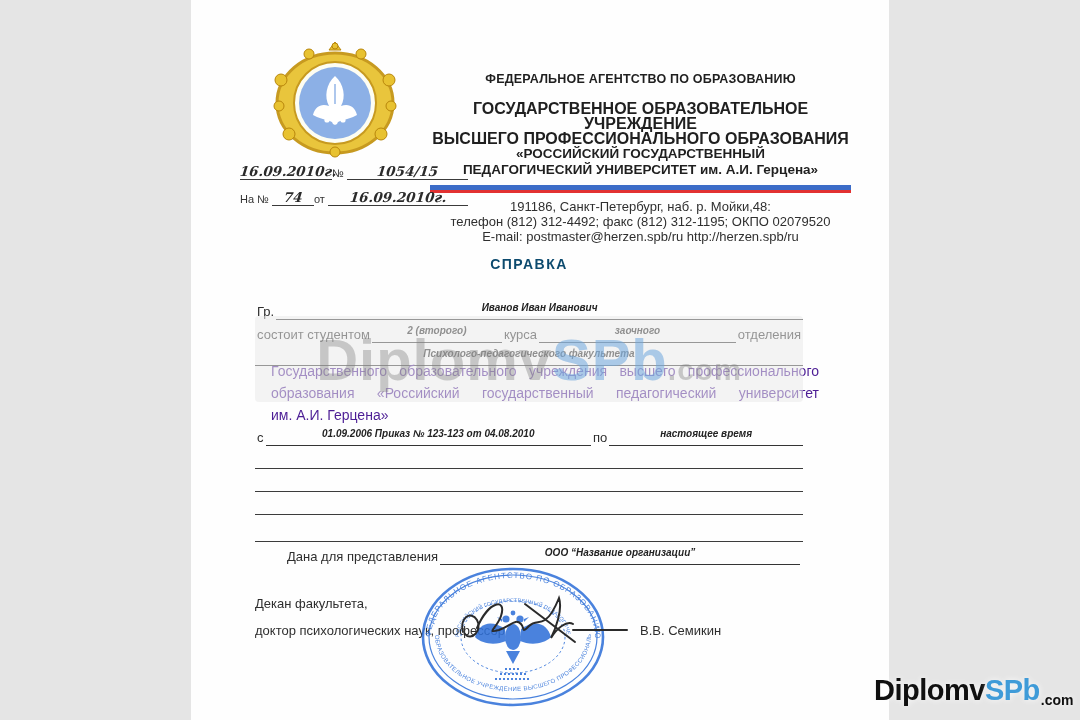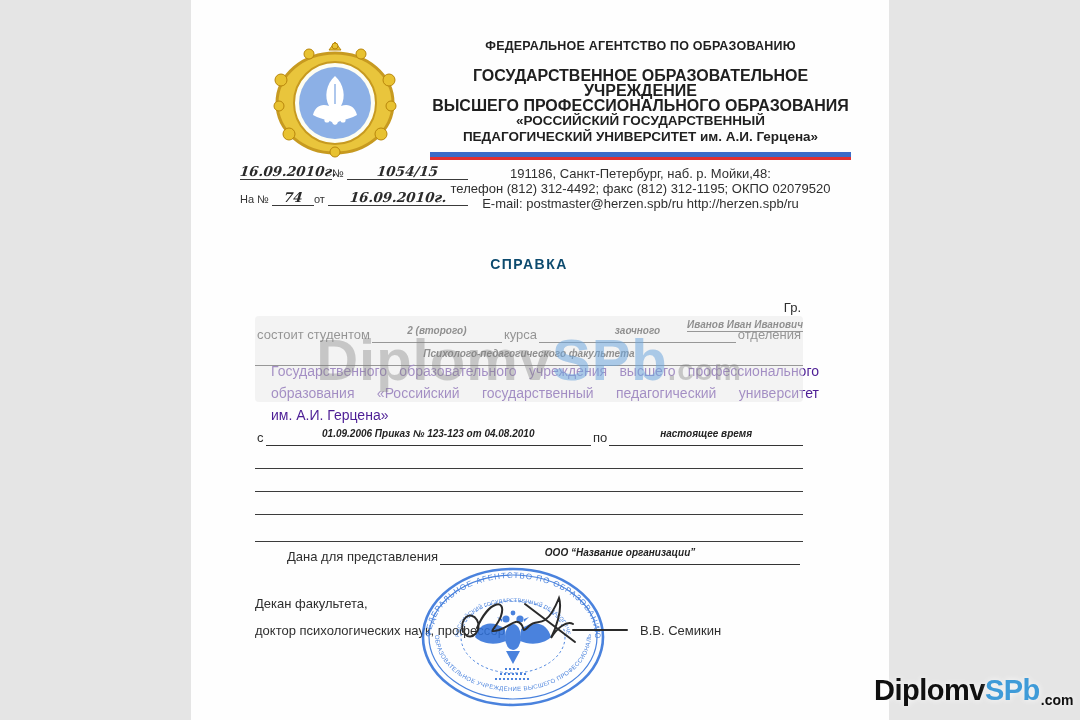--- a/index.html
+++ b/index.html
@@ -2,21 +2,21 @@
 <html><head>
 <meta charset="utf-8">
 <style>
   html,body{margin:0;padding:0;}
   .canvas{position:relative;width:1080px;height:720px;background:#e5e5e5;overflow:hidden;
           font-family:"Liberation Sans",sans-serif;color:#2e2e2e;}
   .page{position:absolute;left:191px;top:0;width:698px;height:720px;background:#fefefe;}
 
   
   .emblem{position:absolute;left:78px;top:40px;}
-  .hdr{position:absolute;left:239px;top:39px;width:421px;text-align:center;color:#1f1f1f;}
+  .hdr{position:absolute;left:239px;top:72px;width:421px;text-align:center;color:#1f1f1f;}
   .hdr .agency{font-size:12.5px;font-weight:bold;margin-bottom:15px;letter-spacing:.2px;}
   .hdr .inst{font-size:16px;font-weight:bold;line-height:15px;}
   .hdr .univ{font-size:13.5px;font-weight:bold;line-height:16px;}
   .stripe{margin:7px 0 6px 0;}
   .stripe .b{height:5px;background:#3c6cc8;}
   .stripe .r{height:3px;background:#e23131;}
   .addr{font-size:13px;line-height:15px;color:#2f2f2f;}
 
   
   .reg{position:absolute;left:49px;top:163px;width:228px;font-size:11px;color:#333;}
@@ -128,21 +128,21 @@
         </span>
         <span class="lbl">от</span>
         <span class="slot" style="flex:1;">
           <span class="hand">16.09.2010г.</span>
         </span>
       </div>
     </div>
 
     <div class="title">СПРАВКА</div>
 
-    <div class="frow" style="top:300px;flex-direction:column;">
+    <div class="frow" style="top:300px;">
       <span class="lbl">Гр.</span>
       <span class="slot">
         <span class="val">Иванов Иван Иванович</span>
       </span>
     </div>
 
     <div class="frow" style="top:323px;">
       <span class="lbl">состоит студентом</span>
       <span class="slot" style="flex:0 0 130px;">
         <span class="val">2 (второго)</span>

